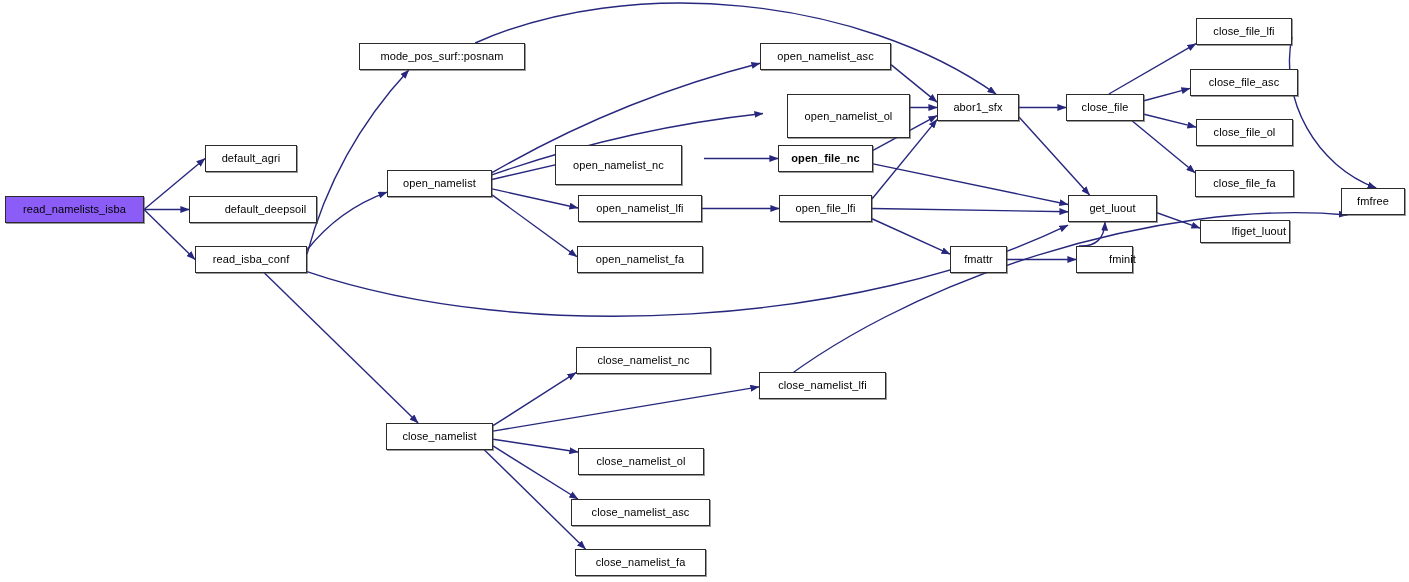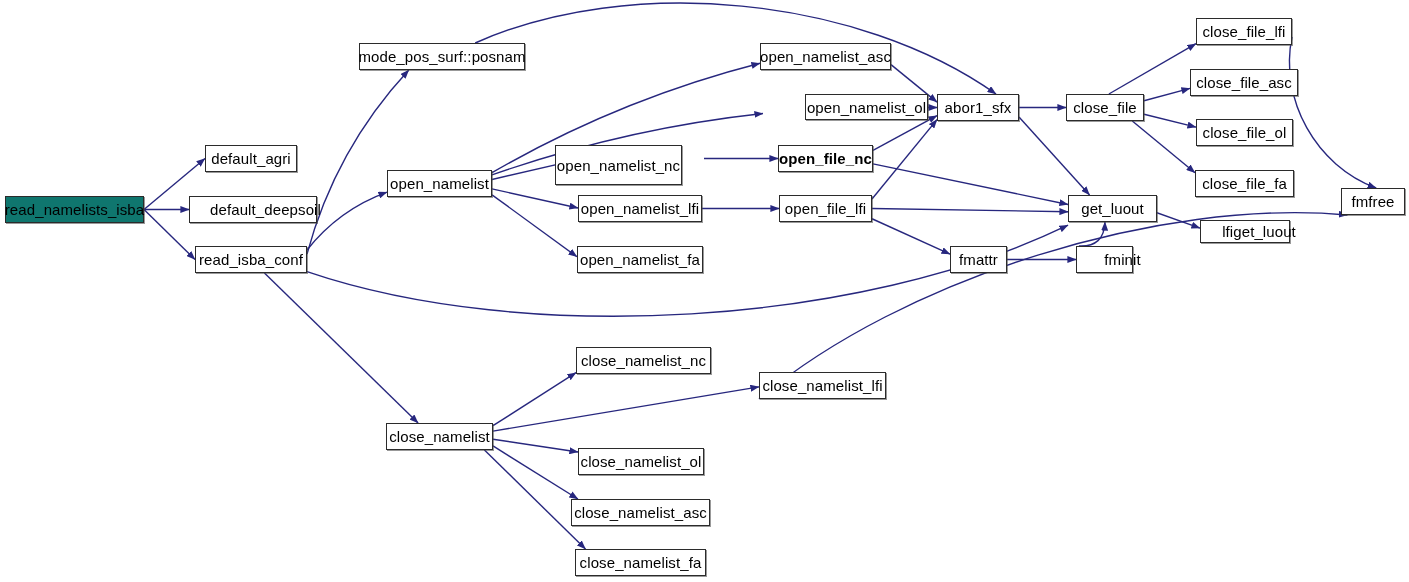--- a/index.html
+++ b/index.html
@@ -22,31 +22,31 @@
     width: 1409px;
     height: 582px;
     pointer-events: none;
   }
   .node {
     position: absolute;
     box-sizing: border-box;
     border: 1px solid #2b2b2b;
     background: #ffffff;
     color: #000000;
-    font-size: 15px;
+    font-size: 11px;
     line-height: 1;
     display: flex;
     align-items: center;
     justify-content: center;
     white-space: nowrap;
     letter-spacing: 0.1px;
     box-shadow: 1px 1px 0 rgba(70,70,70,0.55);
   }
   .node.highlight {
-    background: #0f766e;
+    background: #8b5cf6;
   }
   .node-label {
     display: block;
     pointer-events: none;
   }
 </style>
 </head>
 <body>
 
 <div id="graph-canvas">
@@ -121,21 +121,21 @@
       </div>
       <div class="node" style="left: 578px; top: 195px; width: 124px; height: 27px;">
         <span class="node-label">open_namelist_lfi</span>
       </div>
       <div class="node" style="left: 577px; top: 246px; width: 126px; height: 27px;">
         <span class="node-label">open_namelist_fa</span>
       </div>
       <div class="node" style="left: 760px; top: 43px; width: 131px; height: 27px;">
         <span class="node-label">open_namelist_asc</span>
       </div>
-      <div class="node" style="left: 805px; top: 94px; width: 123px; height: 26px;">
+      <div class="node" style="left: 787px; top: 94px; width: 123px; height: 44px;">
         <span class="node-label">open_namelist_ol</span>
       </div>
       <div class="node" style="left: 778px; top: 145px; width: 95px; height: 27px; font-weight: bold;">
         <span class="node-label">open_file_nc</span>
       </div>
       <div class="node" style="left: 779px; top: 195px; width: 93px; height: 27px;">
         <span class="node-label">open_file_lfi</span>
       </div>
       <div class="node" style="left: 937px; top: 94px; width: 82px; height: 27px;">
         <span class="node-label">abor1_sfx</span>

